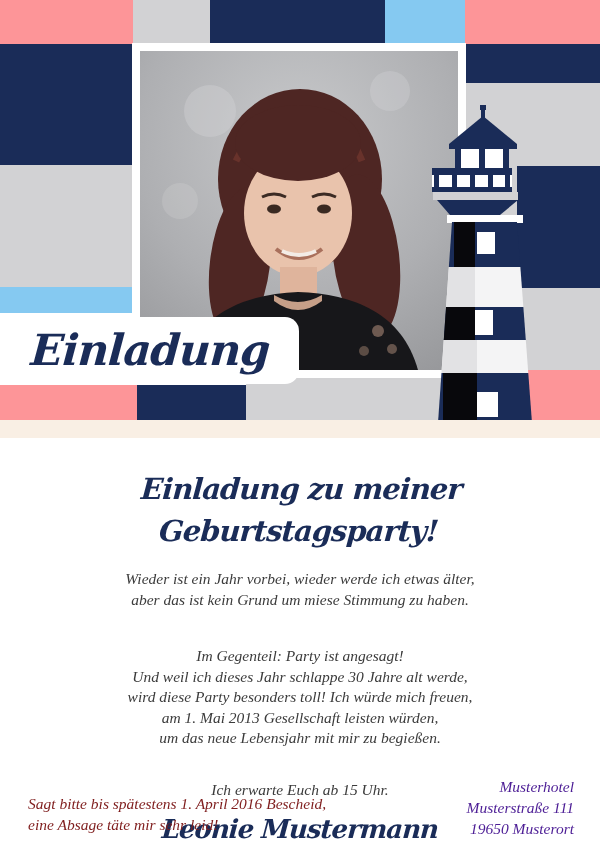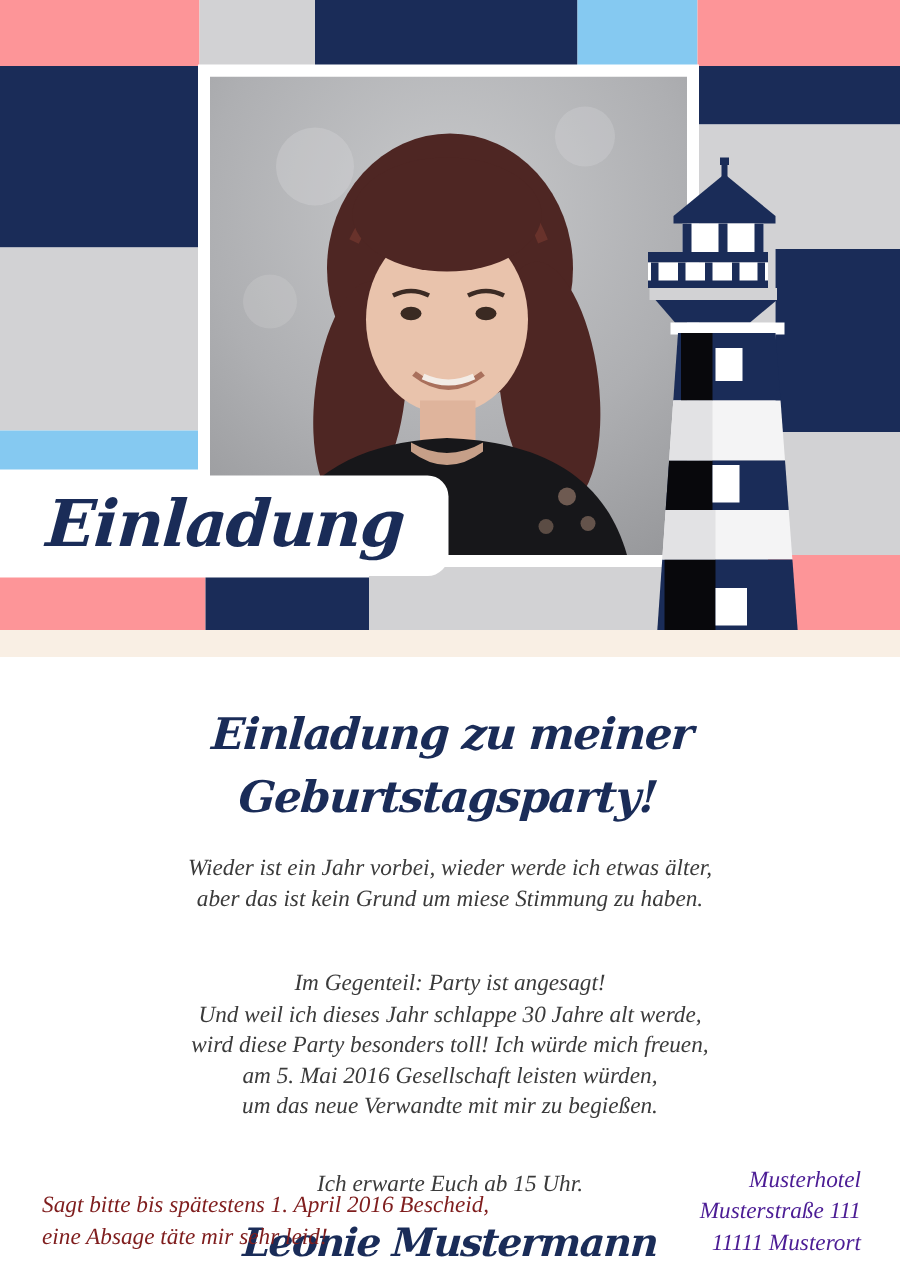--- a/index.html
+++ b/index.html
@@ -183,33 +183,33 @@
 
     <div id="para1" class="para">
       <div>Wieder ist ein Jahr vorbei, wieder werde ich etwas älter,</div>
       <div>aber das ist kein Grund um miese Stimmung zu haben.</div>
     </div>
 
     <div id="para2" class="para">
       <div>Im Gegenteil: Party ist angesagt!</div>
       <div>Und weil ich dieses Jahr schlappe 30 Jahre alt werde,</div>
       <div>wird diese Party besonders toll! Ich würde mich freuen,</div>
-      <div>am 5. Mai 2016 Gesellschaft leisten würden,</div>
-      <div>um das neue Verwandte mit mir zu begießen.</div>
+      <div>am 1. Mai 2013 Gesellschaft leisten würden,</div>
+      <div>um das neue Lebensjahr mit mir zu begießen.</div>
     </div>
 
     <div id="para3" class="para">Ich erwarte Euch ab 15 Uhr.</div>
 
     <div id="signature" class="script">Leonie Mustermann</div>
   </div>
 
   <div id="rsvp">
     <div>Sagt bitte bis spätestens 1. April 2016 Bescheid,</div>
     <div>eine Absage täte mir sehr leid!</div>
   </div>
 
   <div id="venue">
     <div>Musterhotel</div>
     <div>Musterstraße 111</div>
-    <div>11111 Musterort</div>
+    <div>19650 Musterort</div>
   </div>
 
 </div>
 
 </body></html>

